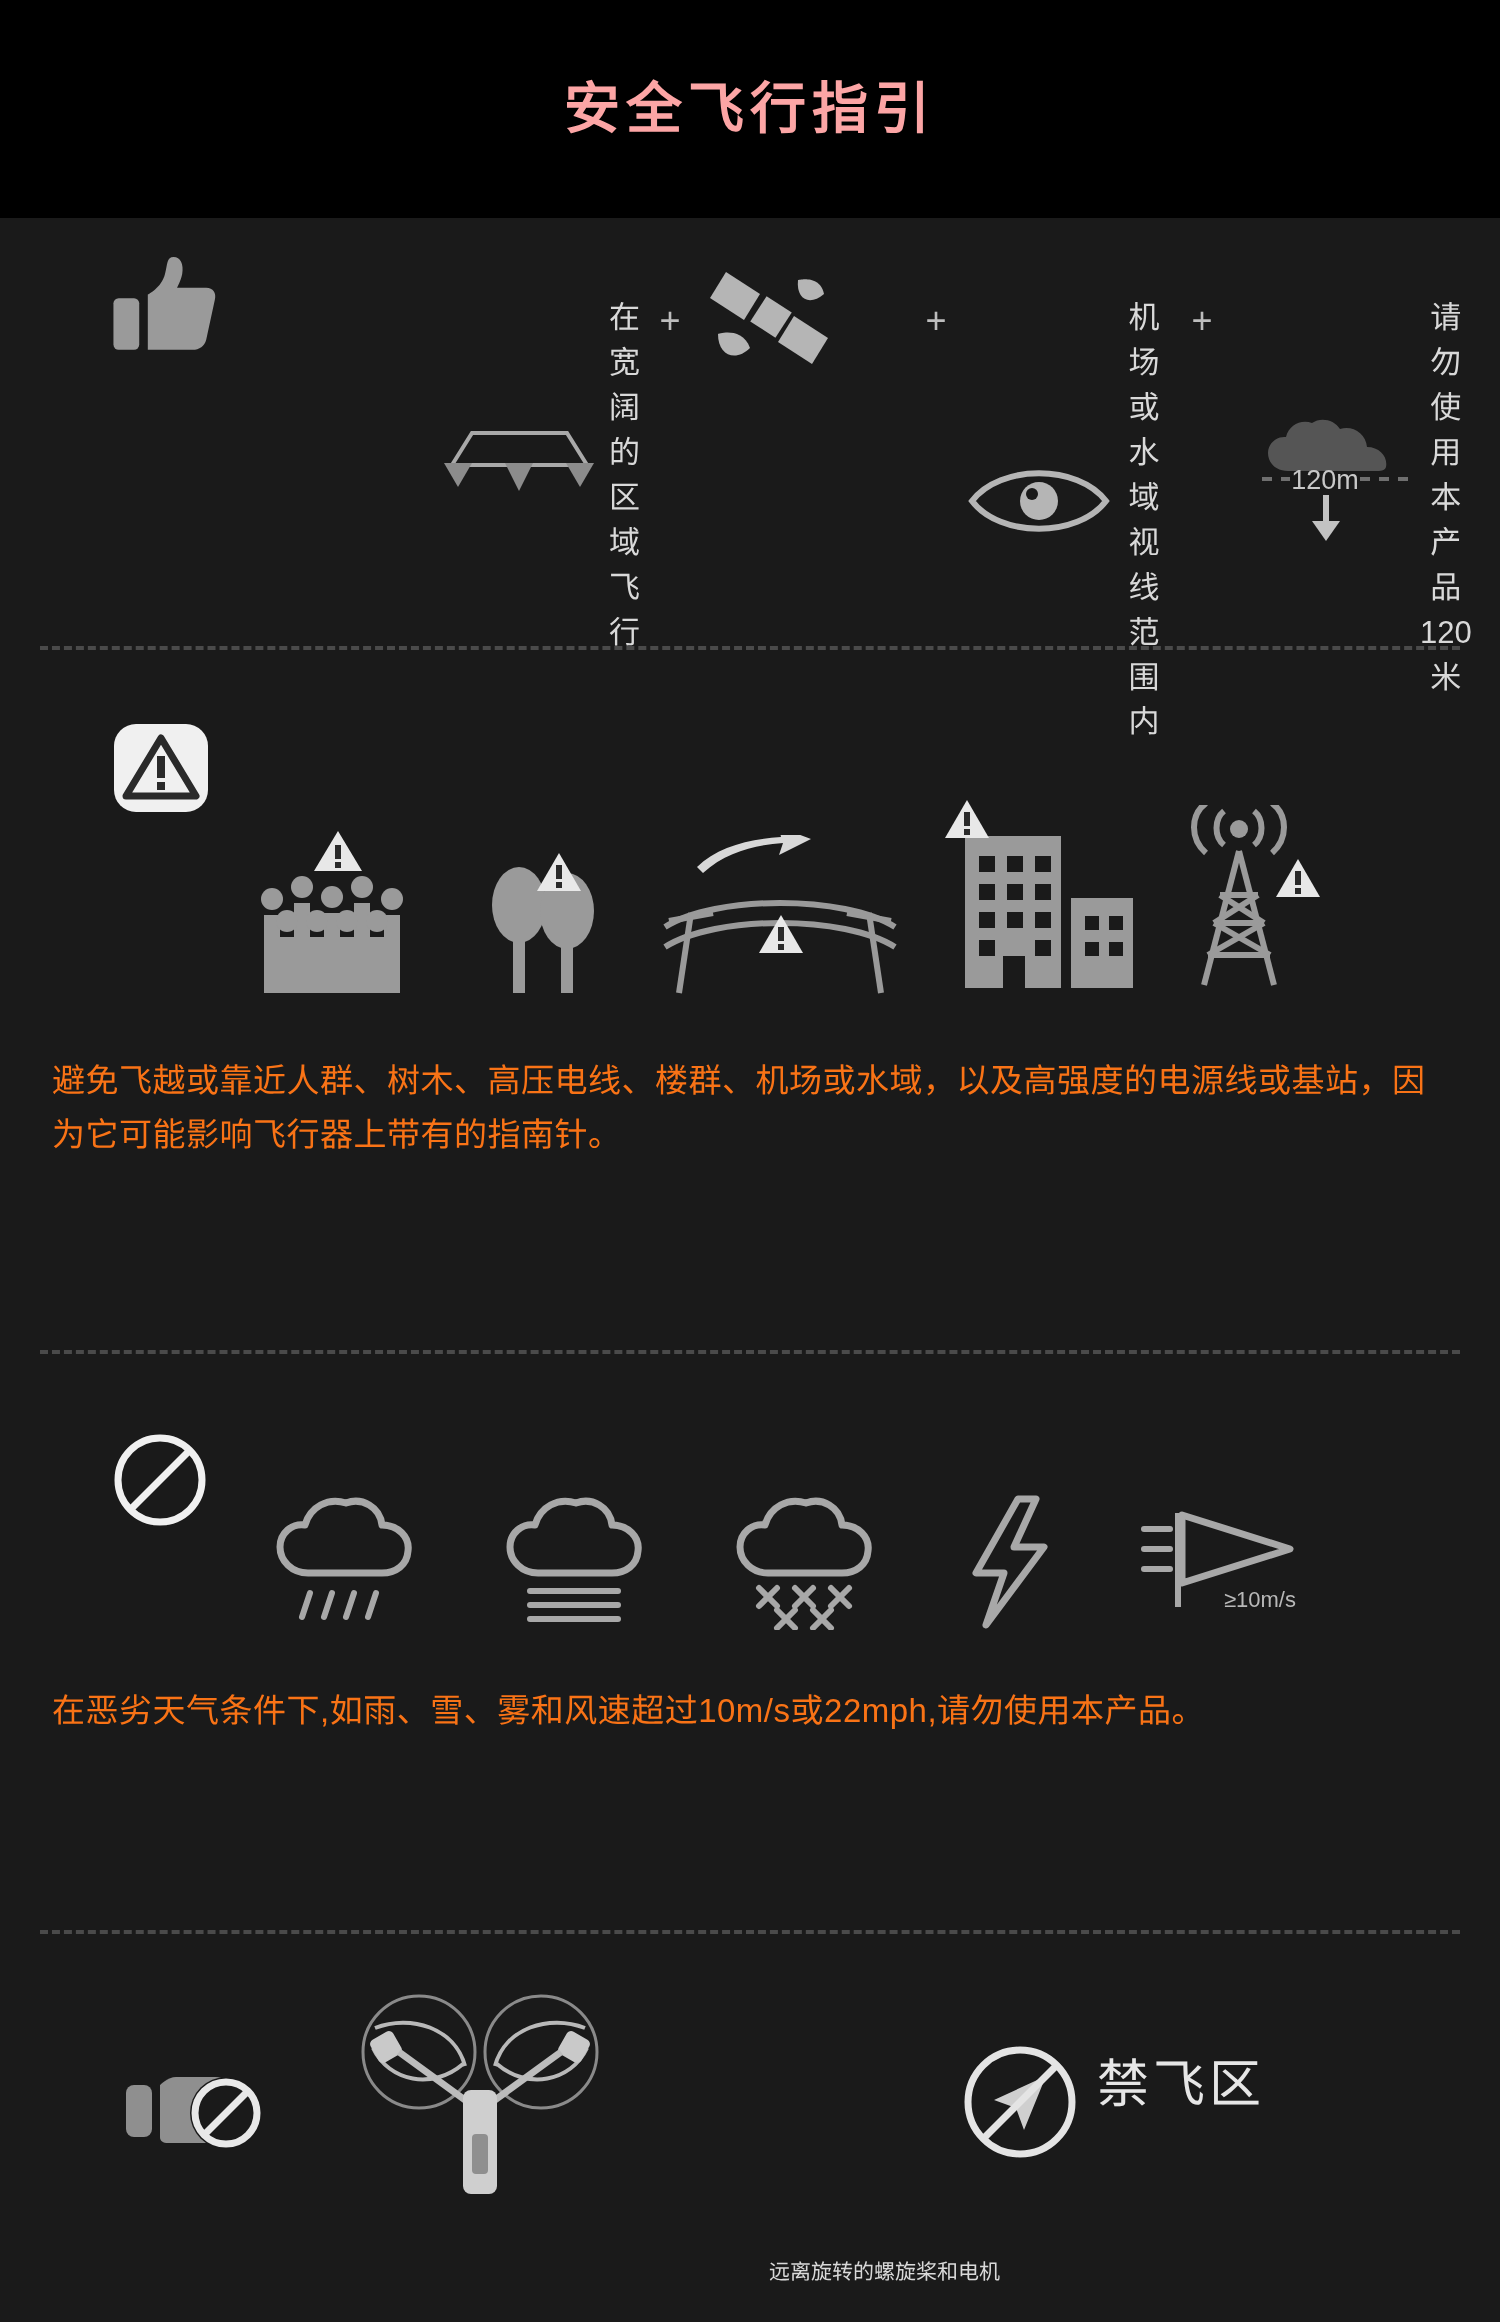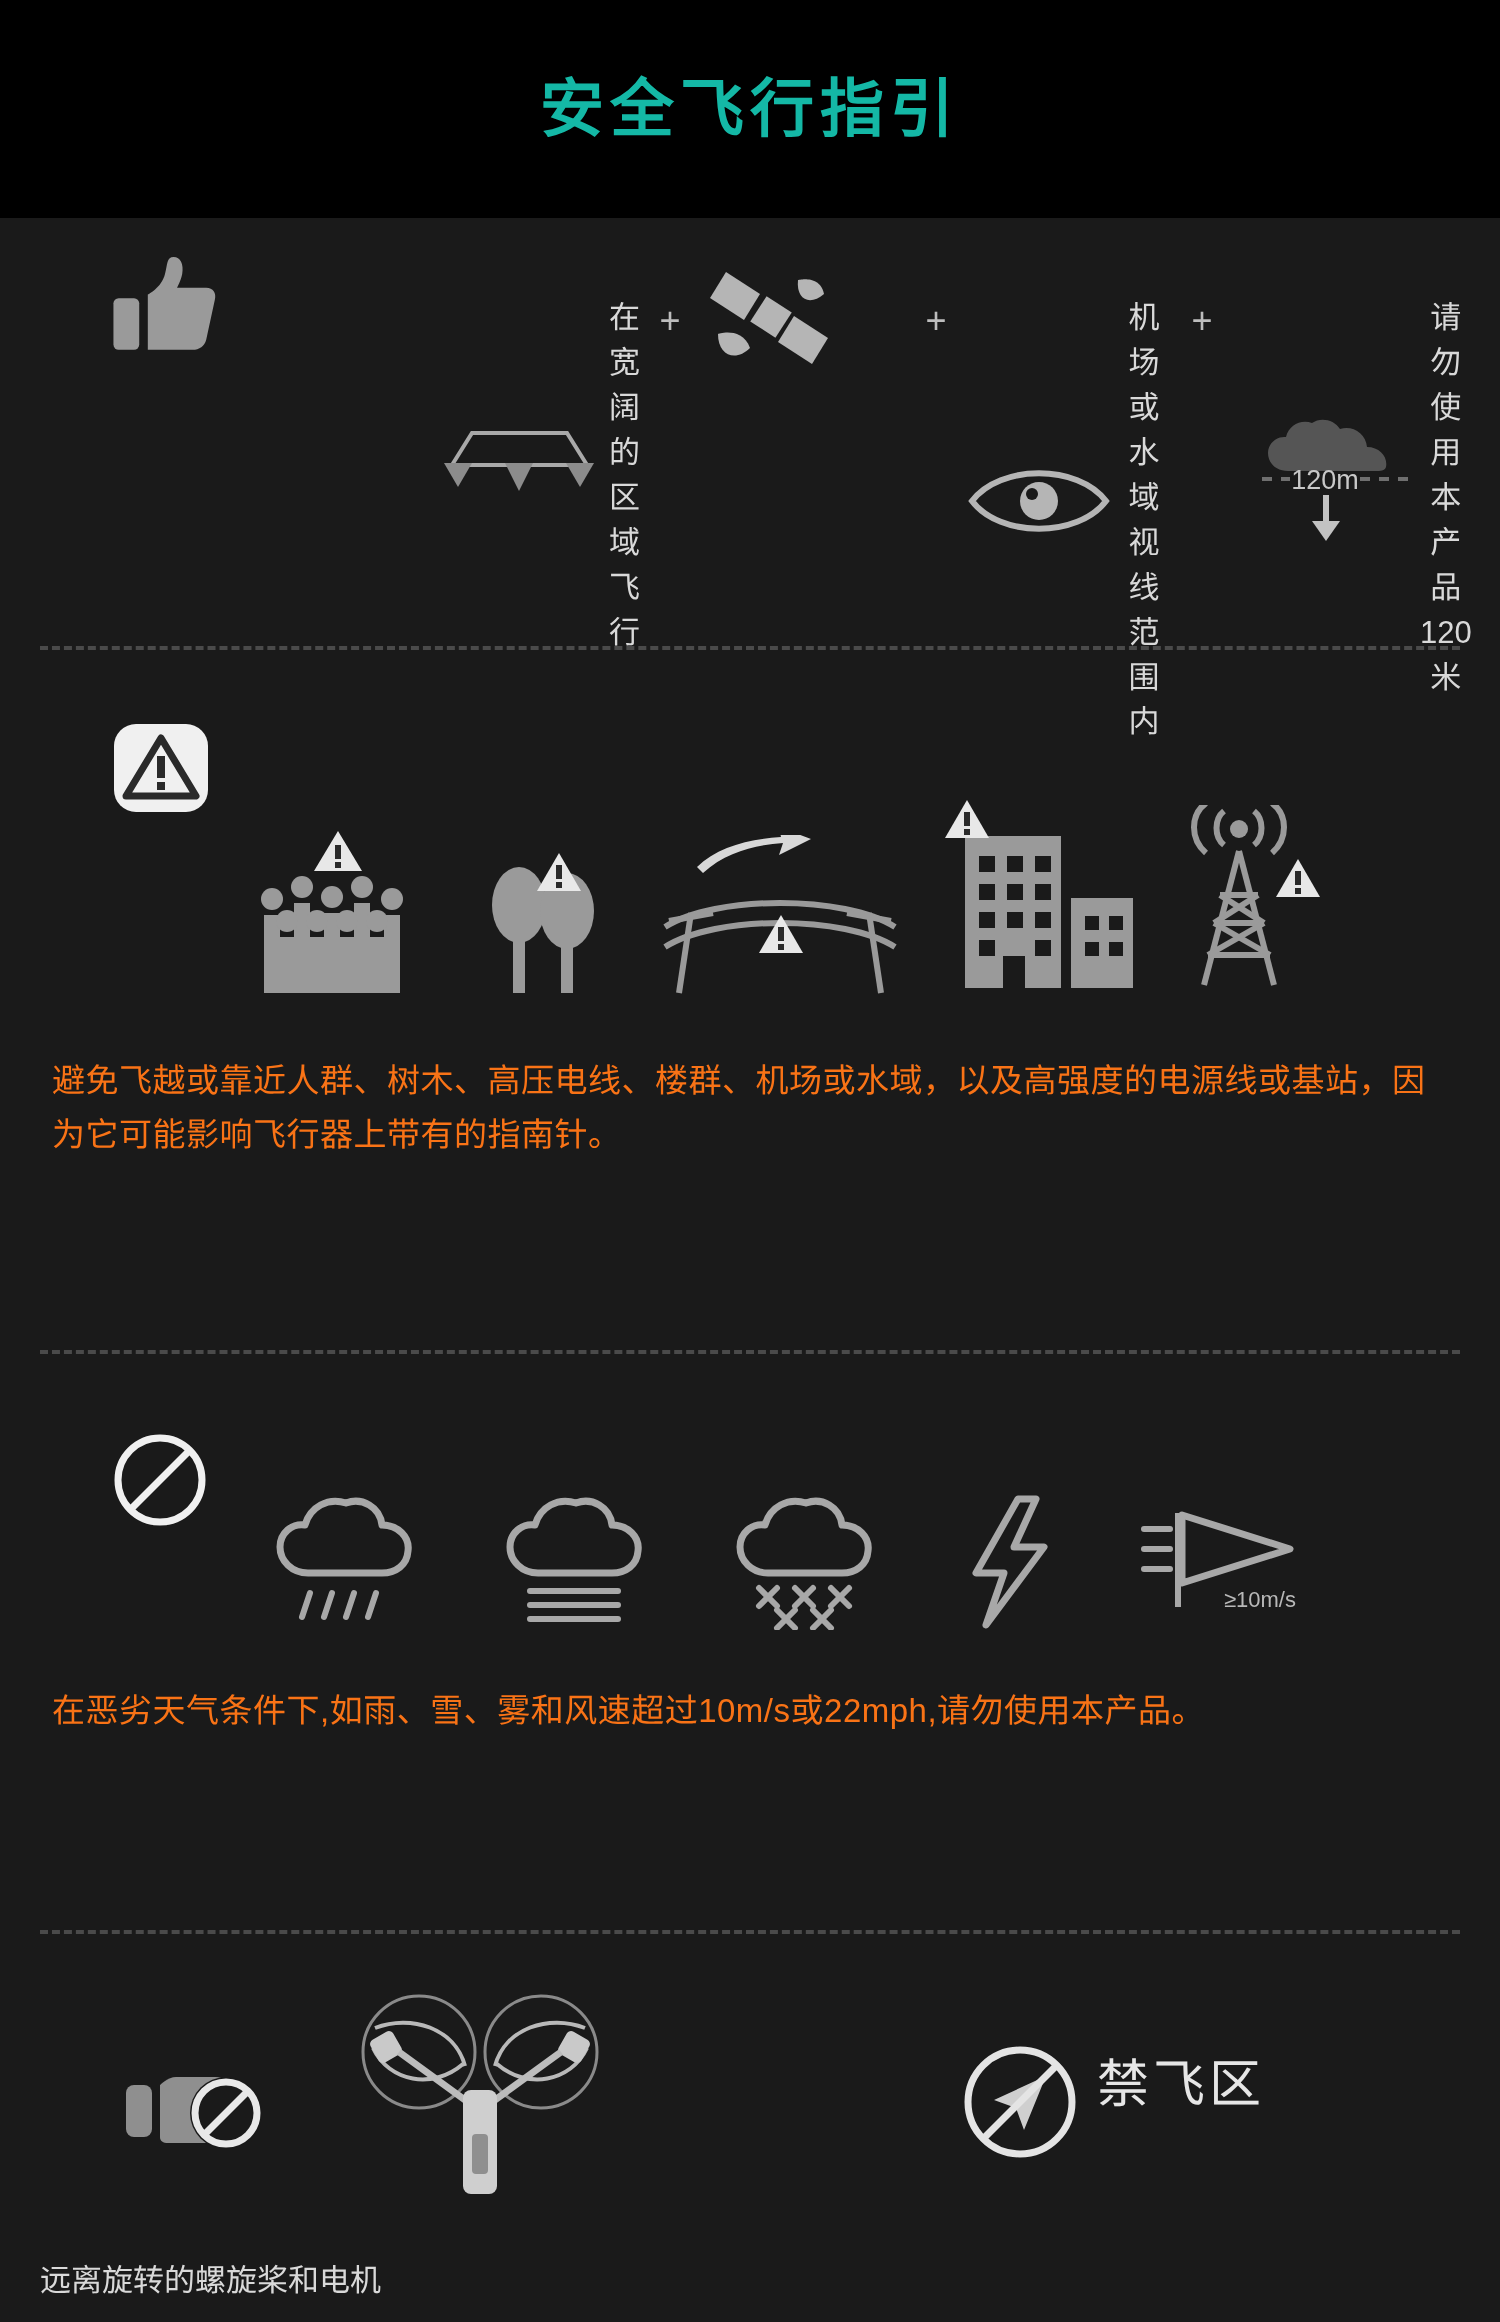--- a/index.html
+++ b/index.html
@@ -23,22 +23,22 @@
 
   
   .header {
     height: 218px;
     background: #000000;
     display: flex;
     align-items: center;
     justify-content: center;
   }
   .header-title {
-    color: #14b8a6;
-    font-size: 64px;
+    color: #fca5a5;
+    font-size: 56px;
     font-weight: bold;
     letter-spacing: 6px;
     line-height: 1;
   }
 
   
   .section {
     position: relative;
     padding: 0 40px;
   }
@@ -158,22 +158,22 @@
     display: flex;
     gap: 17px;
     padding-left: 60px;
   }
   .nofly-label {
     font-size: 52px;
     color: #e6e6e6;
     letter-spacing: 4px;
   }
   .caption-center {
-    text-align: left;
-    font-size: 31px;
+    text-align: right;
+    font-size: 21px;
     color: #d9d9d9;
     padding-top: 46px;
     padding-right: 460px;
   }
   svg { display: block; }
 </style>
 </head>
 <body>
 
 <div class="page">

